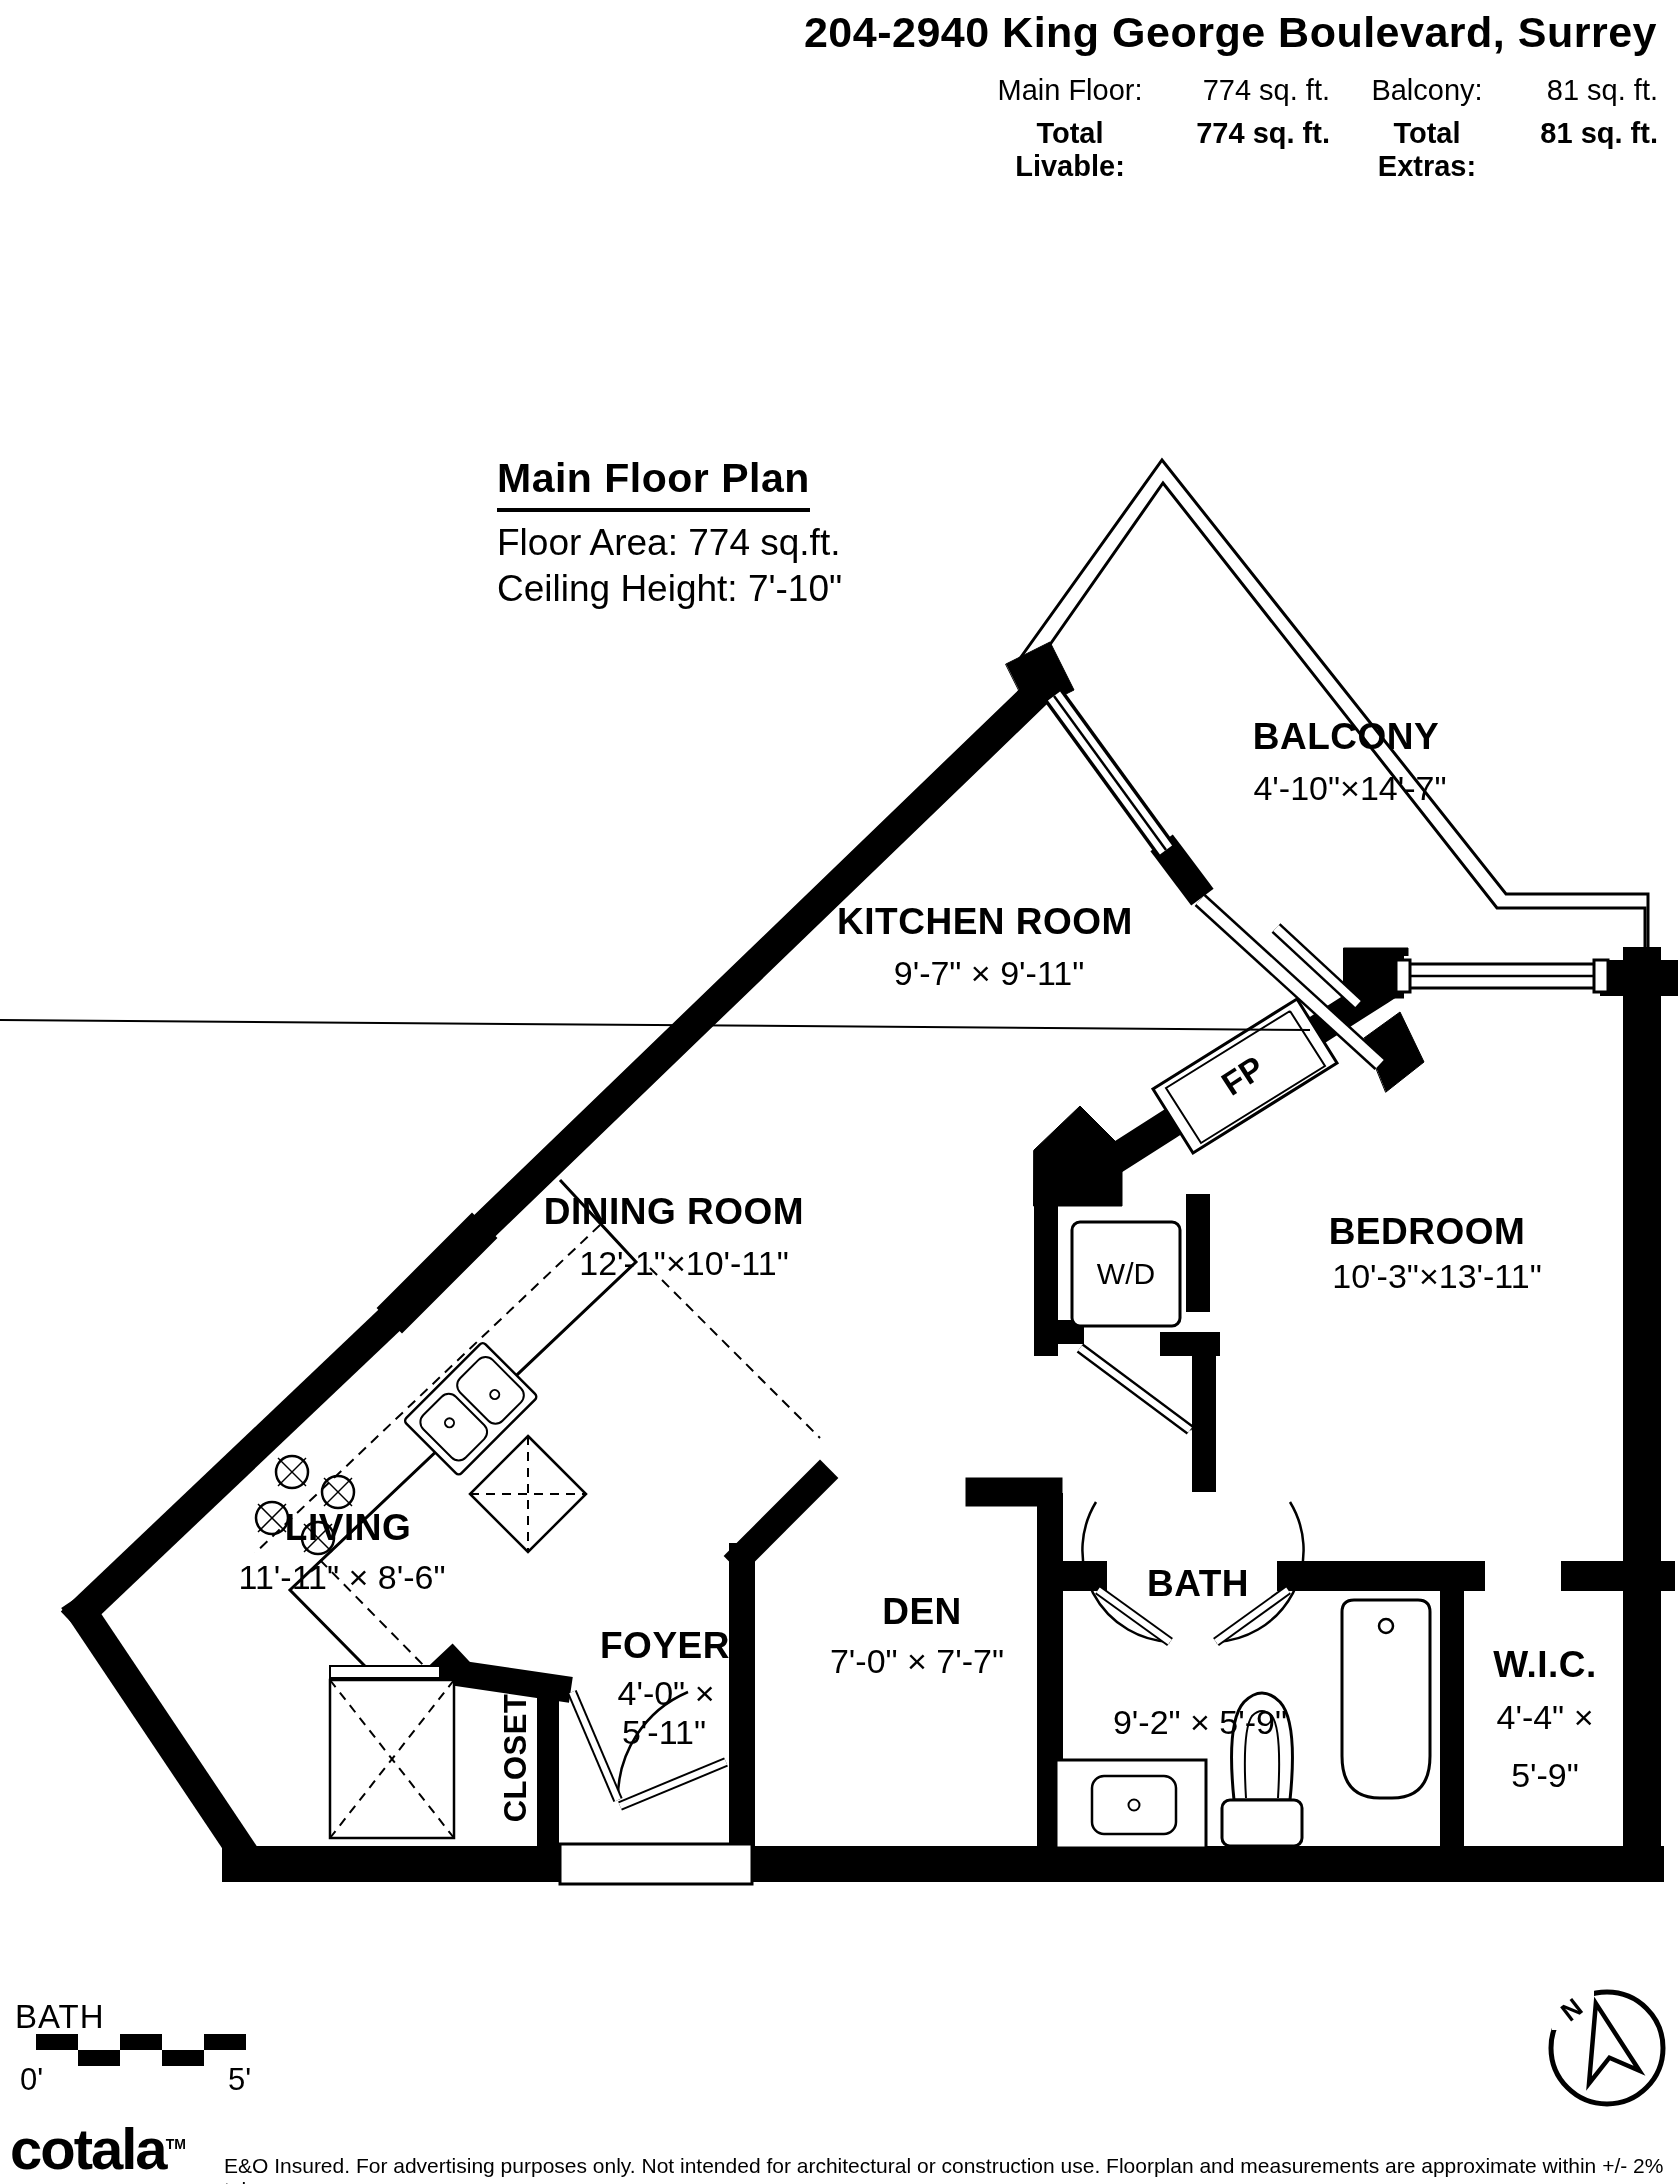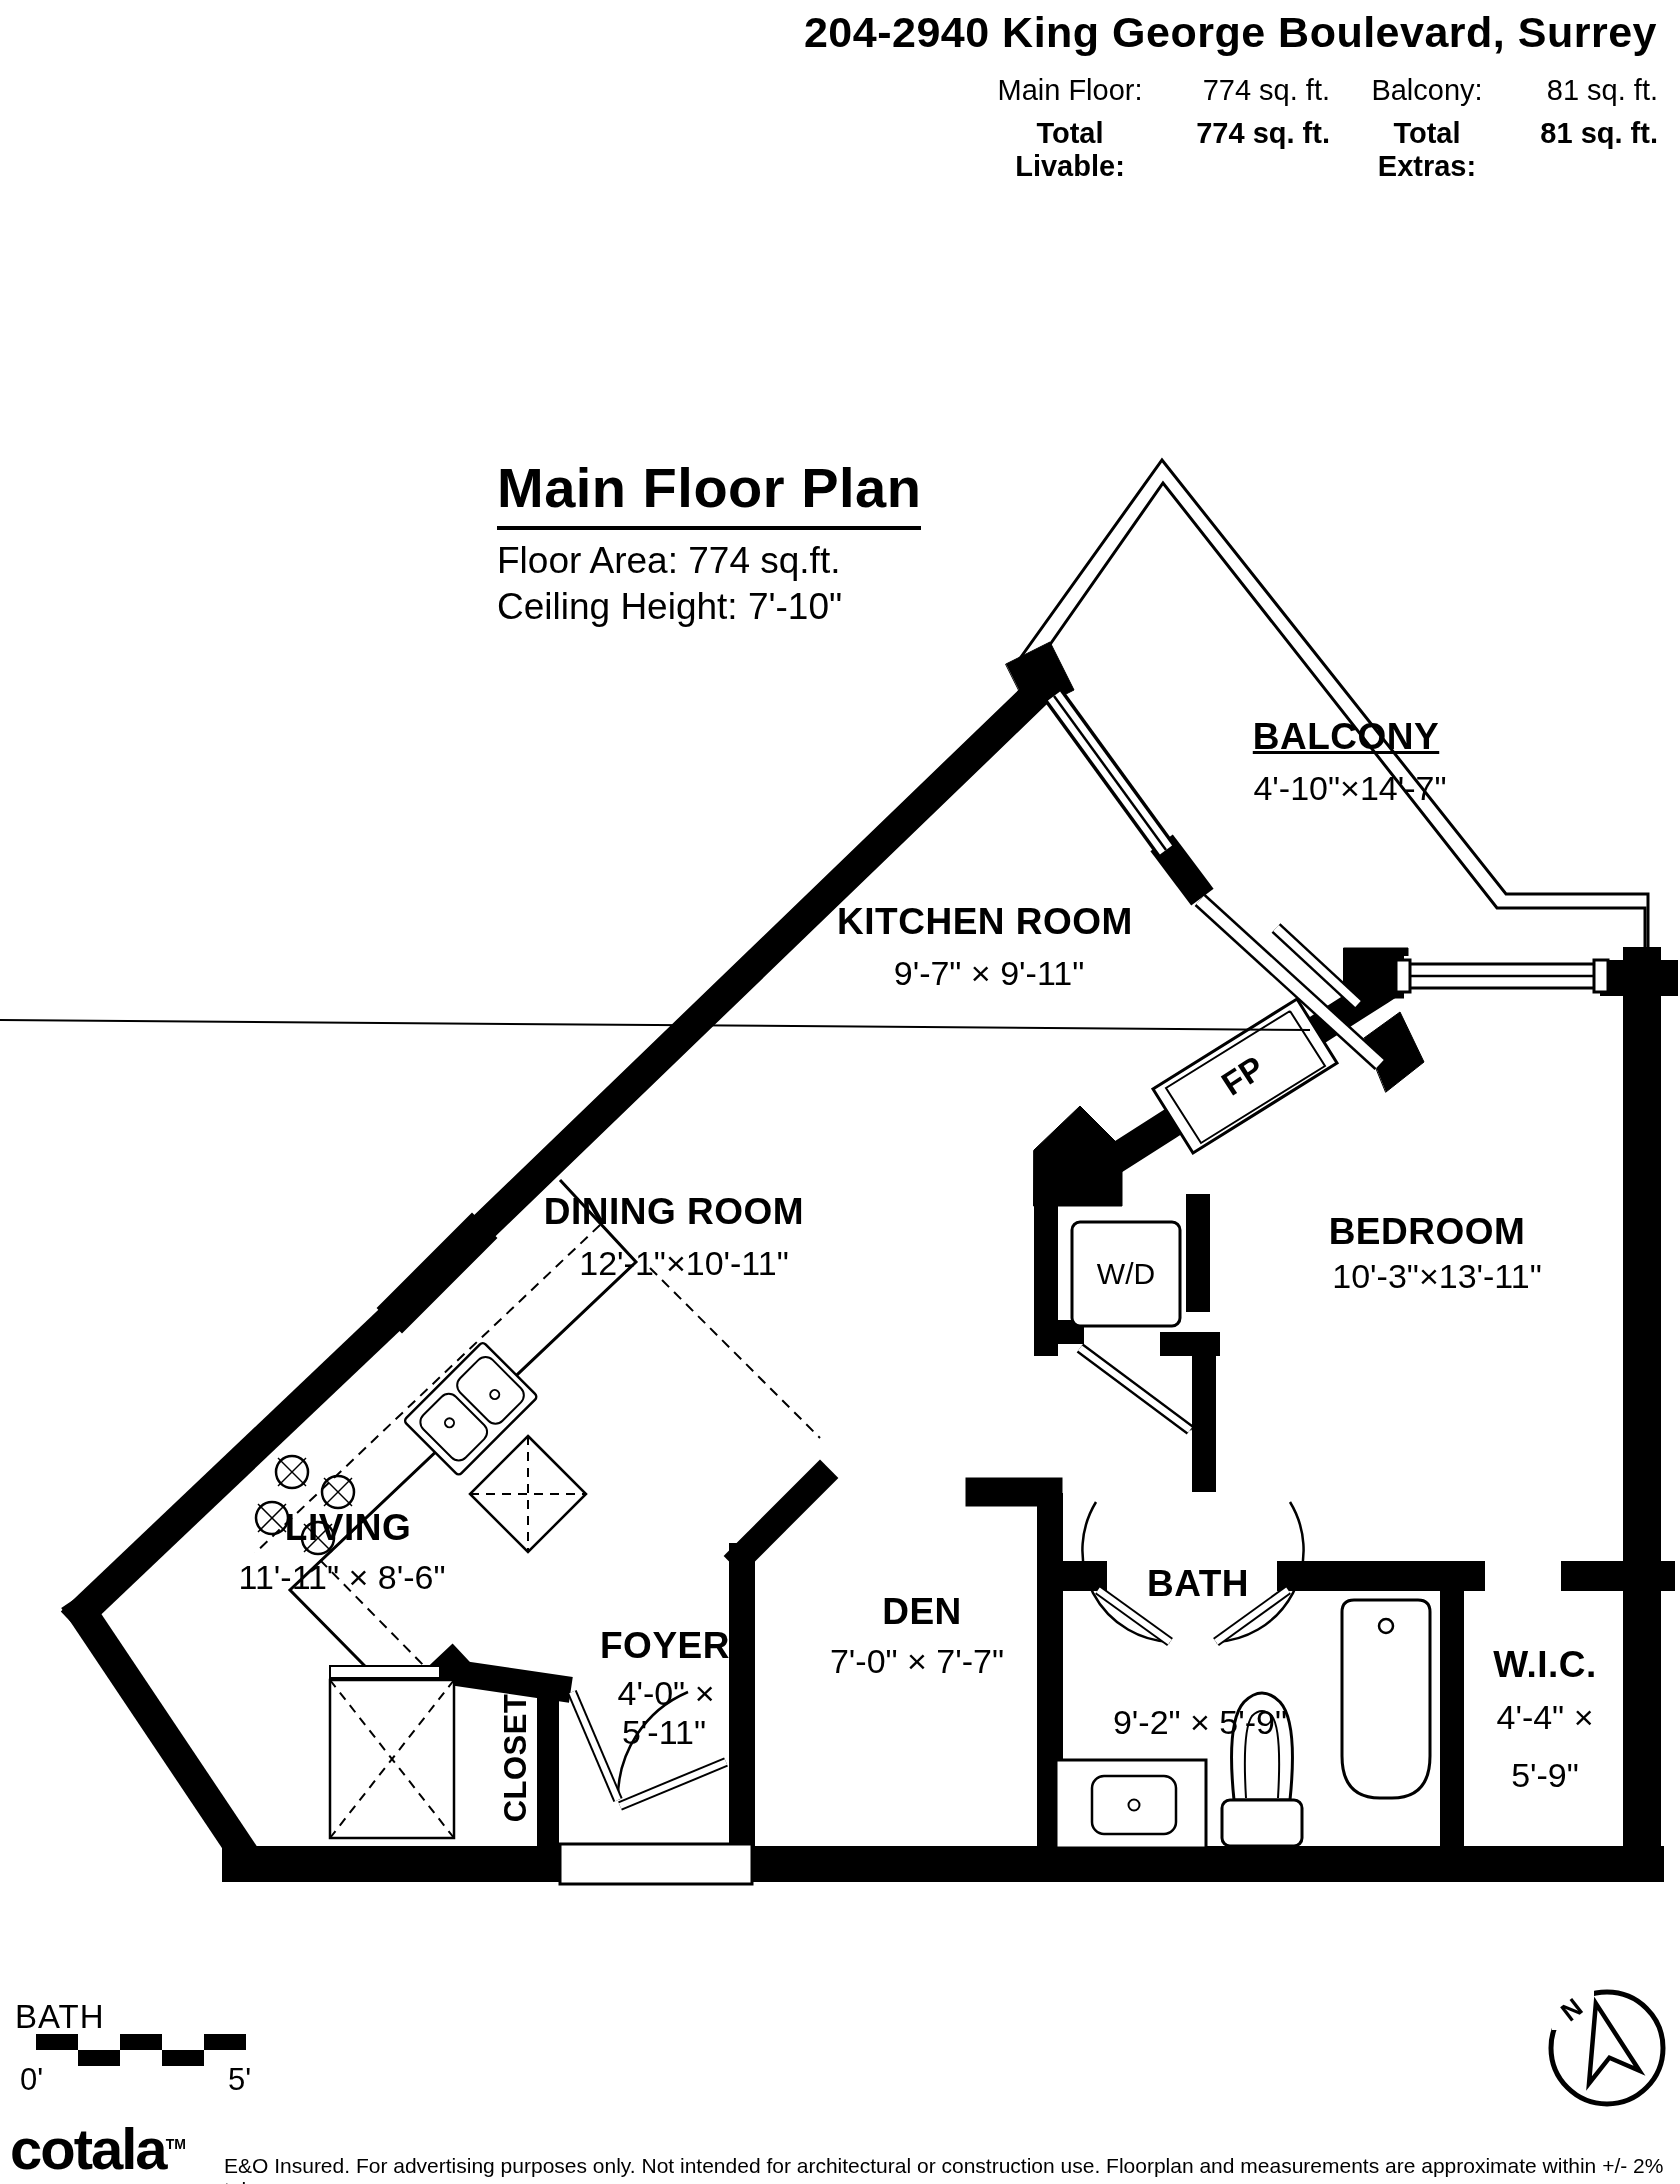--- a/index.html
+++ b/index.html
@@ -5,21 +5,21 @@
   html,body{margin:0;padding:0;background:#fff;}
   body{width:1680px;height:2184px;position:relative;overflow:hidden;
        font-family:"Liberation Sans",sans-serif;color:#000;}
   .abs{position:absolute;}
   .ctr{transform:translate(-50%,-50%);white-space:nowrap;}
   .hdr-title{font-size:43px;font-weight:bold;letter-spacing:.5px;}
   .stats{display:grid;grid-template-columns:160px 180px 170px 158px;row-gap:10px;font-size:29px;}
   .stats .lab{text-align:center;}
   .stats .val{text-align:right;}
   .stats .b{font-weight:bold;}
-  .plan-title{font-size:56px;font-weight:bold;border-bottom:4px solid #000;
+  .plan-title{font-size:41px;font-weight:bold;border-bottom:4px solid #000;
               padding-bottom:6px;display:inline-block;letter-spacing:.5px;}
   .plan-sub{font-size:37px;margin-top:10px;}
   .room-name{font-size:37px;font-weight:bold;letter-spacing:.5px;}
   .room-dims{font-size:34px;}
   .small-lab{font-size:30px;}
   .fp-lab{font-size:33px;font-weight:bold;}
   .rot90{transform:translate(-50%,-50%) rotate(-90deg);}
   .rot-fp{transform:translate(-50%,-50%) rotate(-33deg);}
   .rot-n{transform:translate(-50%,-50%) rotate(-38deg);}
   .scale-lab{font-size:33px;letter-spacing:1px;}
@@ -236,21 +236,21 @@
   <span class="lab b" style="padding-left:24px;">Total Extras:</span>
   <span class="val b">81 sq. ft.</span>
 </div>
 
 <div class="abs" style="left:497px;top:455px;">
   <div class="plan-title">Main Floor Plan</div>
   <div class="plan-sub">Floor Area: 774 sq.ft.</div>
   <div class="plan-sub" style="margin-top:4px;">Ceiling Height: 7'-10"</div>
 </div>
 
-<div class="abs ctr room-name" style="left:1346px;top:737px;text-decoration:underline;">BALCONY</div>
+<div class="abs ctr room-name" style="left:1346px;top:737px;">BALCONY</div>
 <div class="abs ctr room-dims" style="left:1350px;top:788px;">4'-10"×14'-7"</div>
 
 <div class="abs ctr room-name" style="left:985px;top:922px;">KITCHEN ROOM</div>
 <div class="abs ctr room-dims" style="left:989px;top:973px;">9'-7" × 9'-11"</div>
 
 <div class="abs ctr room-name" style="left:674px;top:1212px;">DINING ROOM</div>
 <div class="abs ctr room-dims" style="left:684px;top:1263px;">12'-1"×10'-11"</div>
 
 <div class="abs ctr room-name" style="left:1427px;top:1232px;">BEDROOM</div>
 <div class="abs ctr room-dims" style="left:1437px;top:1276px;">10'-3"×13'-11"</div>

